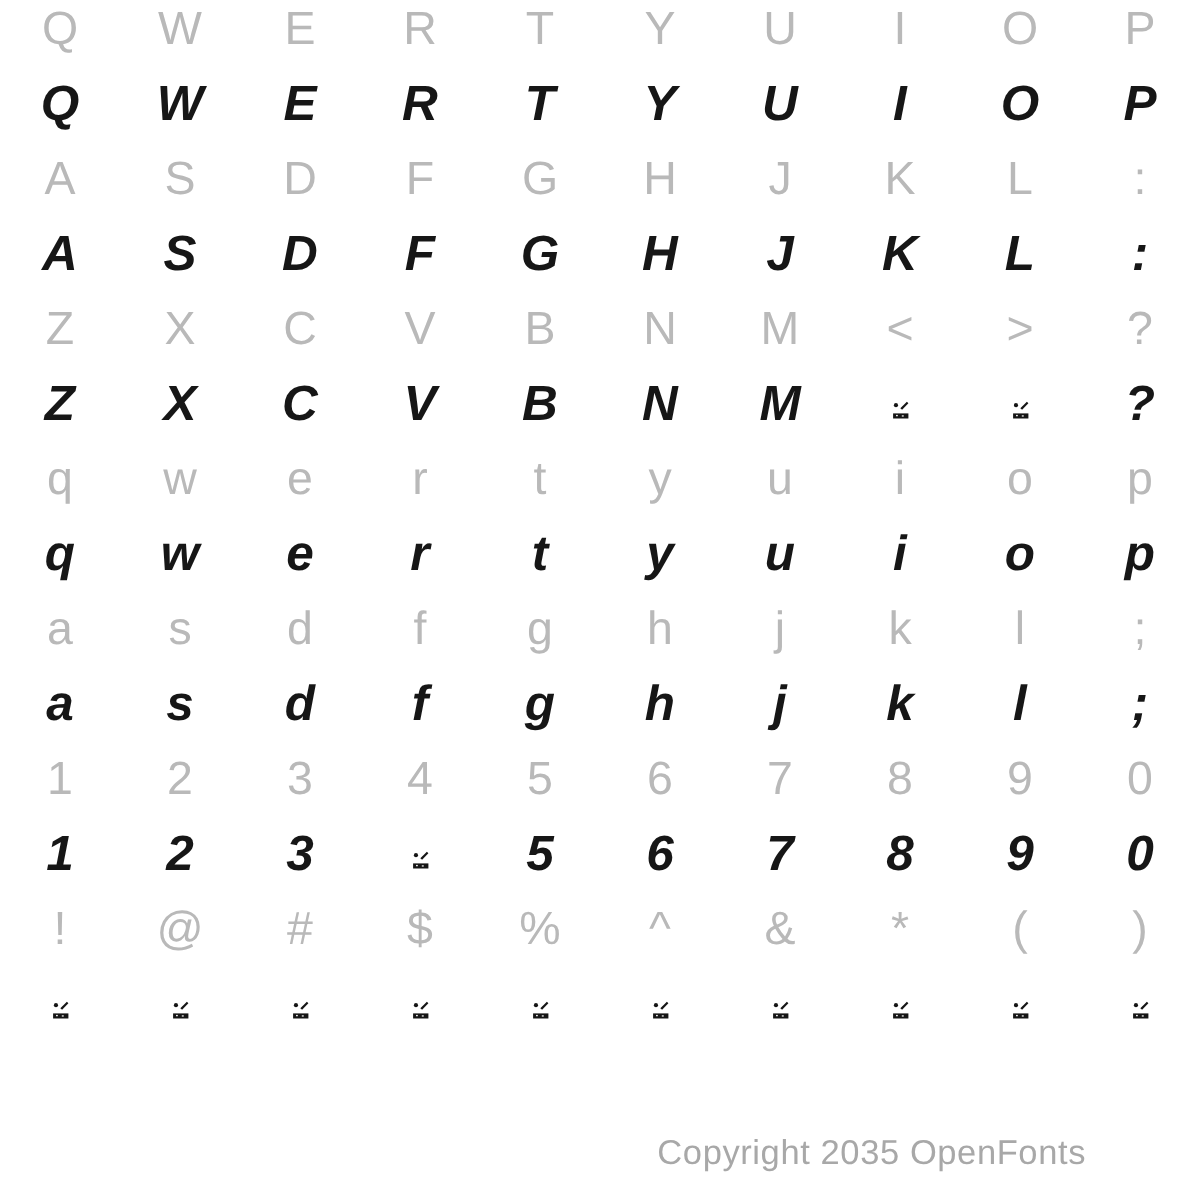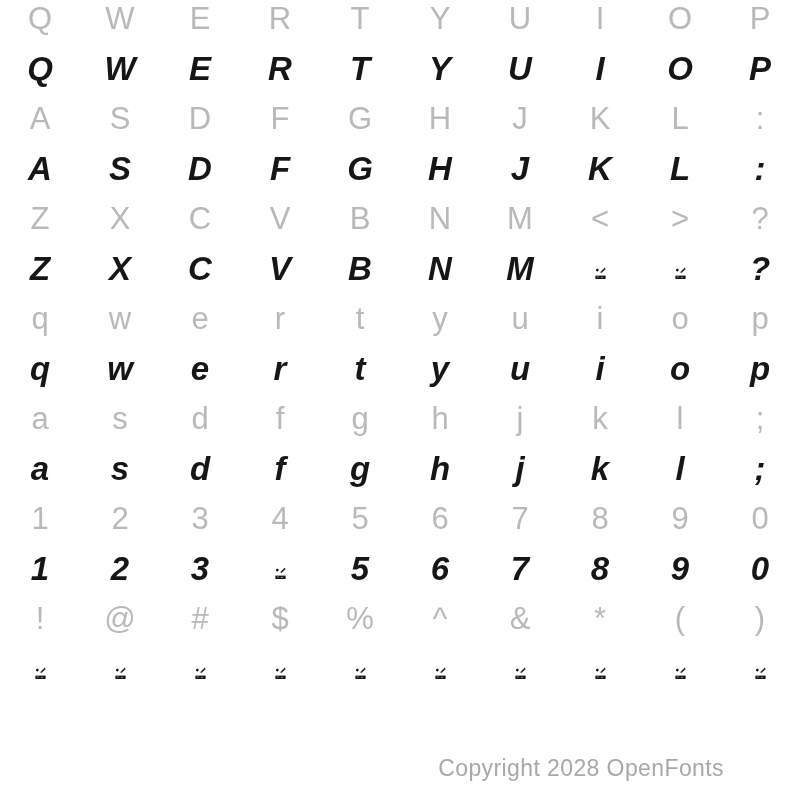--- a/index.html
+++ b/index.html
@@ -302,13 +302,13 @@
       <span class="glyph-cell missing"><svg width="11" height="13" viewBox="0 0 11 13">
           <circle cx="2.3" cy="3.1" r="1.4" fill="currentColor"></circle>
           <path d="M5.2 5.2 L9.6 0.8 L10.6 1.9 L6.4 6.1 Z" fill="currentColor"></path>
           <rect x="0.4" y="8.6" width="10.2" height="3.4" fill="currentColor"></rect>
           <rect x="2.4" y="9.6" width="1.1" height="0.9" fill="#ffffff"></rect>
           <rect x="6.2" y="9.9" width="1.3" height="0.8" fill="#ffffff"></rect>
         </svg></span>
     </div>
   </main>
 
-<footer class="copyright">Copyright 2028 OpenFonts</footer>
+<footer class="copyright">Copyright 2035 OpenFonts</footer>
 
 </body></html>

